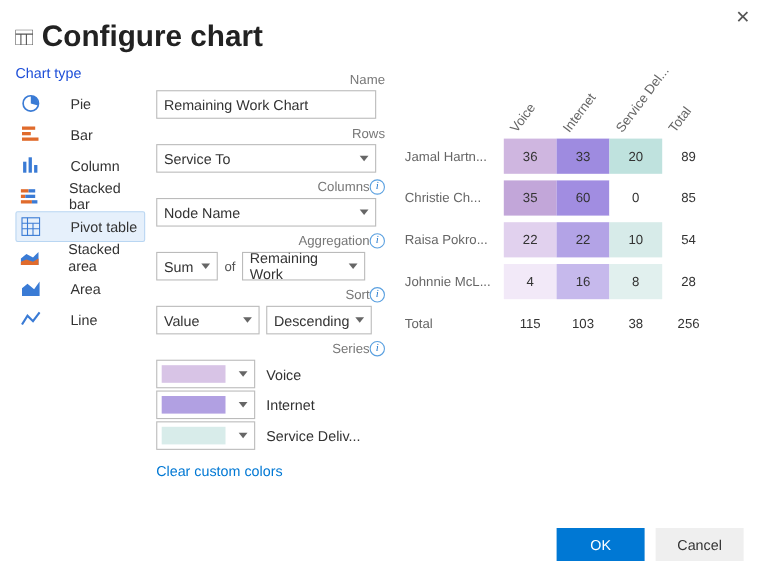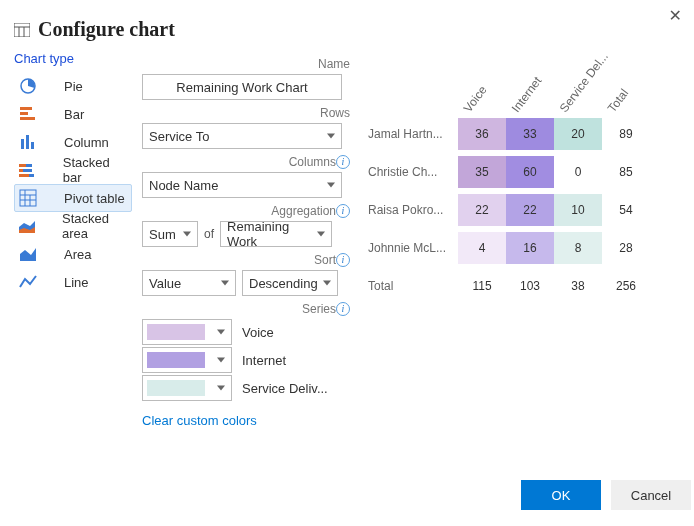--- a/index.html
+++ b/index.html
@@ -23,21 +23,21 @@
   .title-row {
     display: flex; align-items: center;
     padding: 18px 14px 10px 14px;
   }
   .title-icon {
     width: 16px; height: 14px; margin-right: 8px;
     display: inline-block;
   }
   .title-icon svg { display:block; }
   .title {
-    font-size: 20px; font-weight: 600; color: #222; font-family: Liberation Serif, serif;
+    font-size: 27px; font-weight: 600; color: #222;
   }
 
   .body {
     display: flex; flex-direction: row;
     padding: 0 10px 0 14px;
   }
 
   
   .ct-section { width: 118px; flex: 0 0 118px; }
   .ct-header { color: #1d4ed8; font-size: 13px; margin-bottom: 6px; }
@@ -66,21 +66,20 @@
     width: 14px; height: 14px; border:1px solid #5aa0e0; border-radius: 50%;
     color: #2a7ccf; font-size: 10px; line-height: 12px; text-align: center;
     font-style: italic; font-family: Georgia, serif;
     cursor: default;
   }
   .txt {
     width: 200px; height: 26px;
     border: 1px solid #bbb; padding: 3px 6px;
     font-size: 13px; color: #333;
     background: #fff;
-    text-align: center;
   }
   .sel {
     position: relative;
     height: 26px; border: 1px solid #bbb;
     display: flex; align-items: center;
     padding: 0 20px 0 6px;
     font-size: 13px; background:#fff;
     cursor: pointer;
   }
   .sel::after {
@@ -150,21 +149,21 @@
   .pv-cell {
     width: 48px; height: 32px;
     display:flex; align-items:center; justify-content:center;
     font-size: 12px; color:#333;
   }
   .pv-total-row .pv-cell { font-size:12px; }
   .pv-total-row .pv-name { color:#666; }
 
   
   .footer {
-    position: absolute; right: 3px; bottom: 16px;
+    position: absolute; right: 18px; bottom: 16px;
     display:flex; gap:10px;
   }
   .btn {
     width: 80px; height: 30px;
     display:flex; align-items:center; justify-content:center;
     font-size: 13px; cursor: pointer;
   }
   .btn-primary { background:#0078d4; color:#fff; }
   .btn-default { background:#efefef; color:#333; }
 </style>

